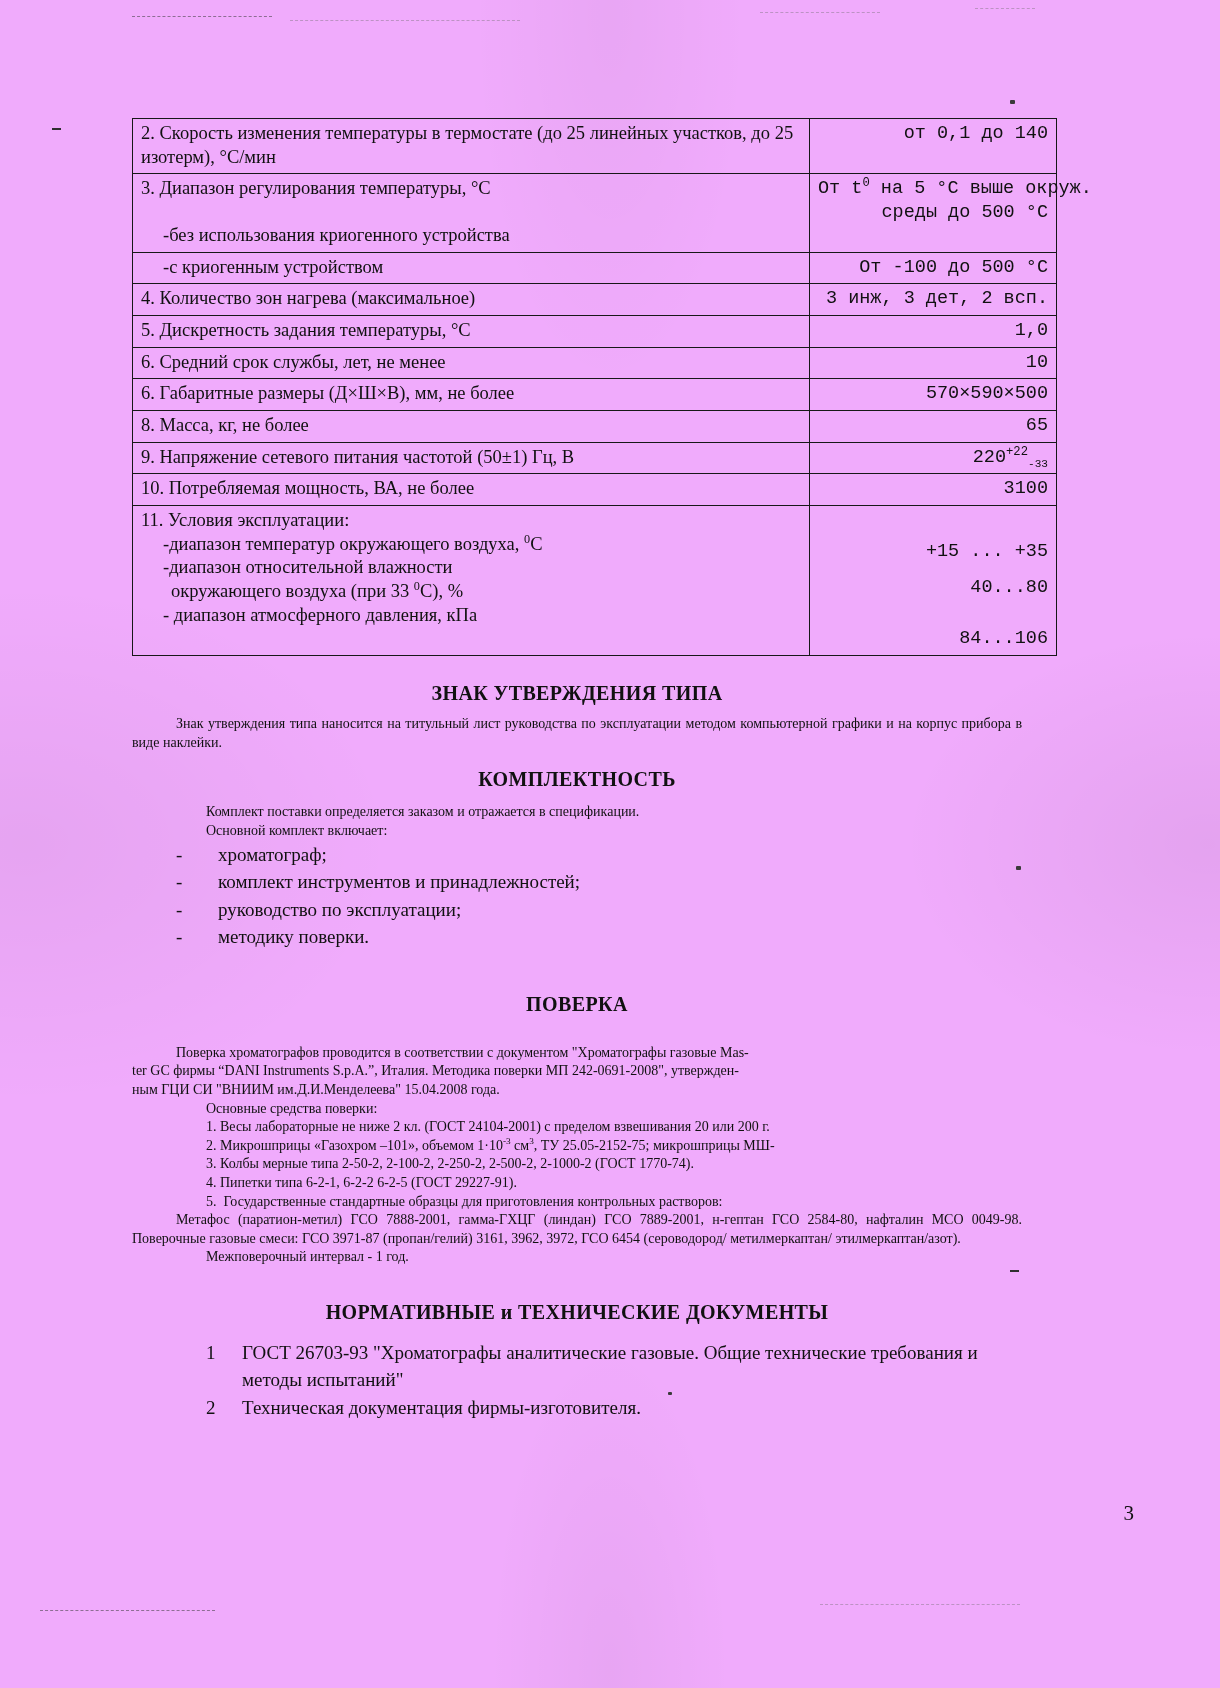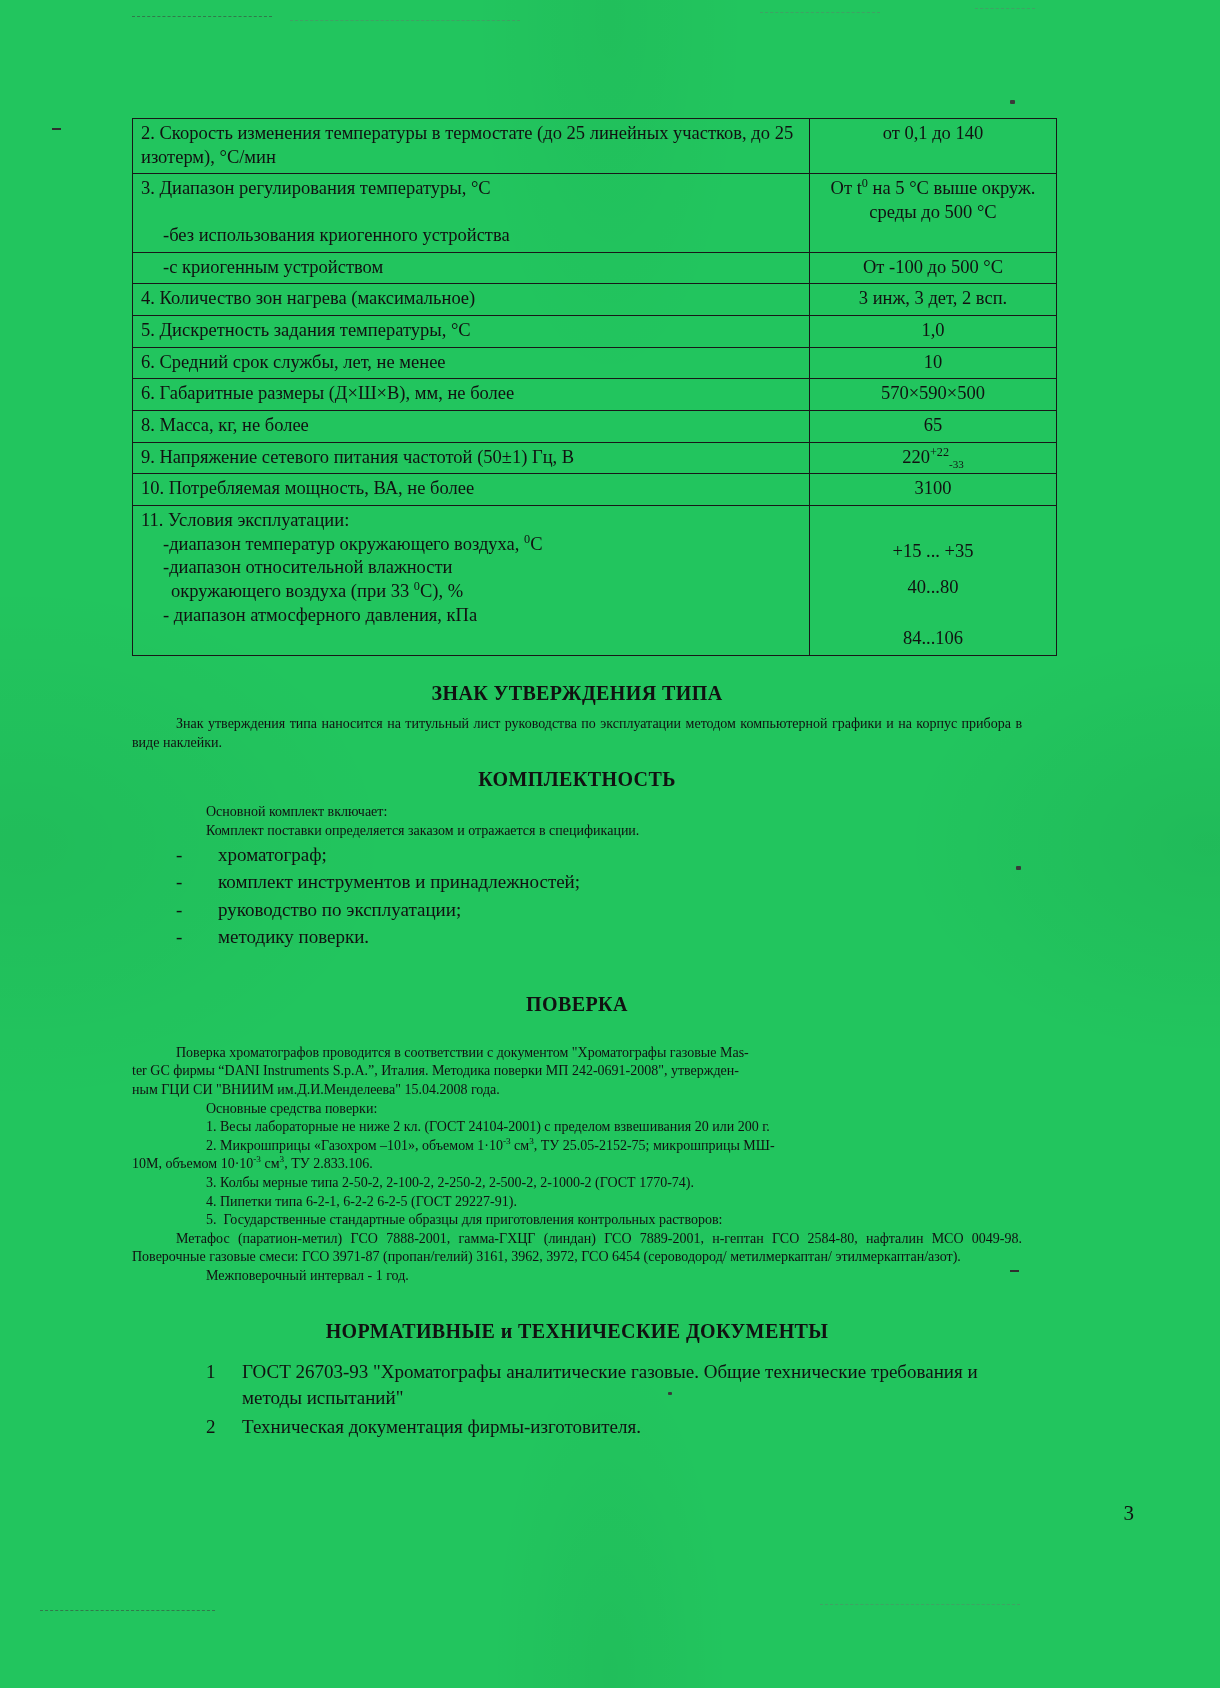--- a/index.html
+++ b/index.html
@@ -14,21 +14,21 @@
     position: relative;
     font-family: "Liberation Serif", "DejaVu Serif", serif;
     color: #111111;
     overflow: hidden;
   }
 
   
   .scan-sheet {
     position: absolute;
     inset: 0;
-    background: #22c55e;
+    background: #f0abfc;
   }
   
   .scan-noise {
     position: absolute;
     inset: 0;
     pointer-events: none;
     background:
       radial-gradient(ellipse at 2% 50%, rgba(0,0,0,0.045), rgba(0,0,0,0) 22%),
       radial-gradient(ellipse at 99% 50%, rgba(0,0,0,0.05), rgba(0,0,0,0) 18%),
       radial-gradient(ellipse at 50% 1%, rgba(0,0,0,0.03), rgba(0,0,0,0) 16%),
@@ -72,22 +72,23 @@
     line-height: 1.28;
   }
   table.spec-table td {
     border: 1.6px solid #181818;
     padding: 3px 8px 4px 8px;
     vertical-align: top;
   }
   td.param-cell { width: 660px; }
   td.value-cell {
     width: 230px;
-    text-align: center;
+    text-align: right;
     vertical-align: middle;
+    font-family: Liberation Mono, monospace;
   }
   .value-cell .val-line { display: block; }
   .indent-1 { display: block; padding-left: 22px; }
   .indent-2 { display: block; padding-left: 30px; }
   .gap-top { margin-top: 23px; }
   sup.tiny { font-size: 0.66em; vertical-align: super; line-height: 0; }
   sub.tiny { font-size: 0.6em; vertical-align: sub; line-height: 0; }
   .nowrap { white-space: nowrap; }
 
   
@@ -278,22 +279,22 @@
     </table>
 
     <div style="height:26px;"></div>
     <h2 class="section-head">ЗНАК УТВЕРЖДЕНИЯ ТИПА</h2>
     <div style="height:10px;"></div>
     <p class="para indent">Знак утверждения типа наносится на титульный  лист руководства по эксплуатации методом компьютерной графики и  на корпус прибора  в виде наклейки.</p>
 
     <div style="height:16px;"></div>
     <h2 class="section-head">КОМПЛЕКТНОСТЬ</h2>
     <div style="height:12px;"></div>
+    <p class="para" style="padding-left:74px;">Комплект поставки определяется заказом и отражается в спецификации.</p>
     <p class="para" style="padding-left:74px;">Основной комплект включает:</p>
-    <p class="para" style="padding-left:74px;">Комплект поставки определяется заказом и отражается в спецификации.</p>
     <ul class="dash-list">
       <li>
         <span class="bullet">-</span>
         <span>хроматограф;</span>
       </li>
       <li>
         <span class="bullet">-</span>
         <span>комплект инструментов и принадлежностей;</span>
       </li>
       <li>
@@ -312,21 +313,20 @@
 
     <p class="para indent"><span>Поверка хроматографов проводится в соответствии с документом "Хроматографы газовые </span><span class="bold-inline">Mas-</span></p>
     <p class="para"><span class="bold-inline">ter GC</span><span>  фирмы “DANI Instruments S.p.A.”, Италия. Методика поверки МП 242-0691-2008", утвержден-</span></p>
     <p class="para">ным ГЦИ СИ "ВНИИМ им.Д.И.Менделеева" 15.04.2008 года.</p>
 
     <p class="para lead-indent">Основные средства поверки:</p>
 
     <p class="para lead-indent"><span>1.</span> <span>Весы лабораторные не ниже 2 кл. (ГОСТ 24104-2001) с пределом взвешивания 20 или 200 г.</span></p>
 
     <p class="para lead-indent" style="text-indent:-0px; padding-left:74px;"><span>2. Микрошприцы «Газохром –101», объемом 1·10</span><sup class="tiny">-3</sup><span> см</span><sup class="tiny">3</sup><span>, ТУ 25.05-2152-75; микрошприцы МШ-</span></p>
-    <p class="para"><span>10М, объемом 10·10</span><sup class="tiny">-3</sup><span> см</span><sup class="tiny">3</sup><span>, ТУ 2.833.106.</span></p>
 
     <p class="para lead-indent"><span>3.</span> <span>Колбы мерные типа 2-50-2, 2-100-2, 2-250-2, 2-500-2, 2-1000-2 (ГОСТ 1770-74).</span></p>
 
     <p class="para lead-indent"><span>4.</span> <span>Пипетки типа 6-2-1, 6-2-2 6-2-5 (ГОСТ 29227-91).</span></p>
 
     <p class="para lead-indent"><span>5.</span>&nbsp; <span>Государственные стандартные образцы для приготовления контрольных растворов:</span></p>
 
     <p class="para indent">Метафос (паратион-метил) ГСО 7888-2001, гамма-ГХЦГ (линдан) ГСО 7889-2001,  н-гептан ГСО 2584-80, нафталин МСО 0049-98.  Поверочные газовые смеси: ГСО 3971-87 (пропан/гелий) 3161, 3962, 3972, ГСО 6454 (сероводород/ метилмеркаптан/ этилмеркаптан/азот).</p>
 
     <p class="para lead-indent">Межповерочный интервал - 1 год.</p>

